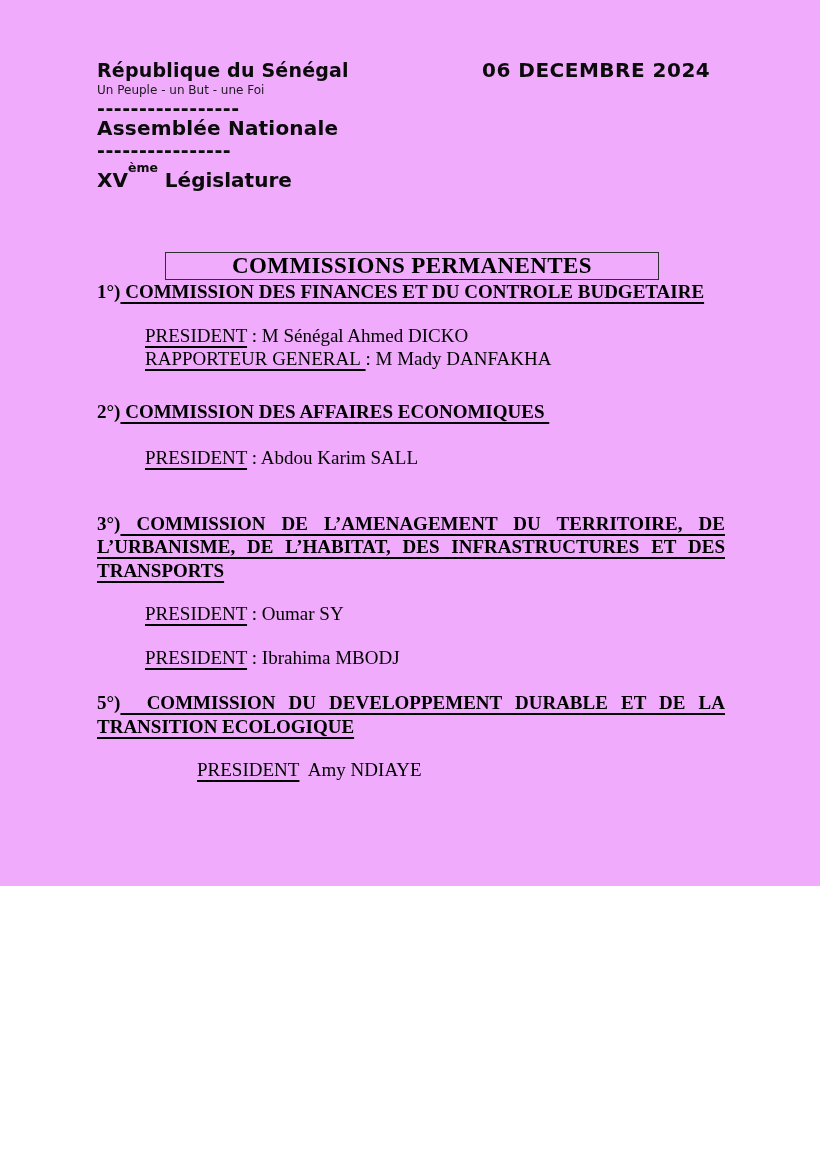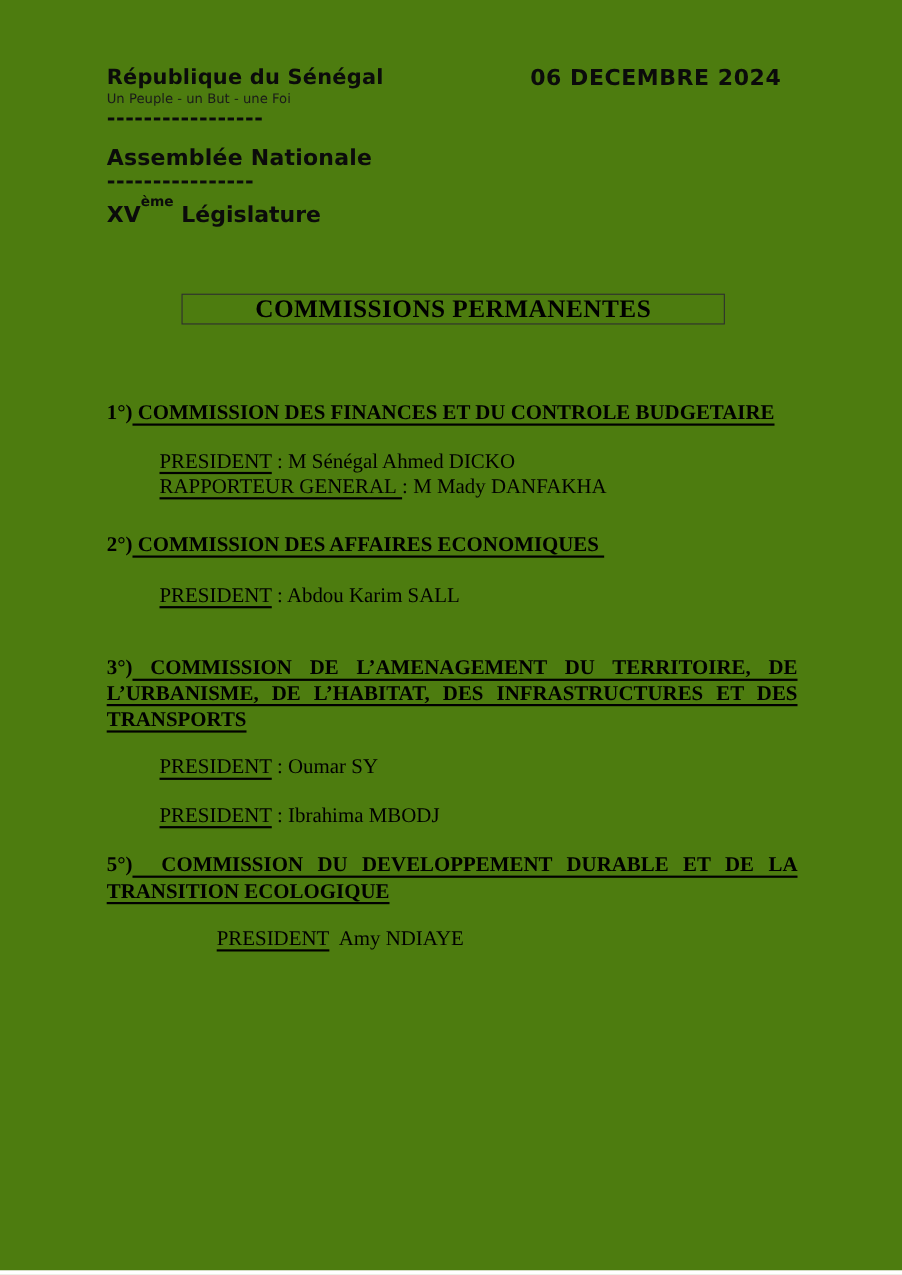--- a/index.html
+++ b/index.html
@@ -1,47 +1,47 @@
 <!DOCTYPE html>
 <html><head>
 <meta charset="utf-8">
 <style>
   * { margin:0; padding:0; box-sizing:border-box; }
   html,body { background:#ffffff; }
   .page {
-    position:relative; width:820px; height:1155px; background:#4d7c0f;
+    position:relative; width:820px; height:886px; background:#f0abfc;
     overflow:hidden; color:#0b0b0b;
     font-family:"Liberation Serif", serif;
   }
   .content { padding:58px 95px 0 97px; }
 
   
   .hdr { font-family:"DejaVu Sans", sans-serif; font-weight:bold; position:relative; }
   .hline1 { position:relative; height:24px; }
   .country { font-size:19px; line-height:24px; letter-spacing:0.2px; }
   .date { position:absolute; left:385px; top:0; font-size:20px; line-height:24px; letter-spacing:0.5px; }
   .motto { font-family:"DejaVu Sans", sans-serif; font-weight:normal; font-size:12px; line-height:15px; margin-top:1px; color:#1a1a1a; }
   .dashline { font-family:"DejaVu Sans", sans-serif; font-weight:bold; font-size:19px; line-height:14px; margin-top:3px; letter-spacing:0.5px; }
-  .institution { font-size:20px; line-height:24px; margin-top:16px; letter-spacing:0.2px; }
+  .institution { font-size:20px; line-height:24px; margin-top:1px; letter-spacing:0.2px; }
   .legis { font-size:20px; line-height:24px; margin-top:6px; }
   .legis sup { font-size:12.5px; position:relative; top:-7px; }
 
   
   .title-box {
     margin-top:60px; margin-left:68px; width:494px; height:28px;
     border:1.5px solid #2f2f2f; text-align:center;
   }
   .title-box .title {
     font-family:"Liberation Serif", serif; font-weight:bold;
     font-size:23px; line-height:25px; letter-spacing:0.4px; color:#000;
   }
 
   
   .section { margin-top:0; }
-  .sec-1 { margin-top:69px; }
+  .sec-1 { }
   .sec-2 { margin-top:30px; }
   .sec-3 { margin-top:43px; }
   .sec-4 { margin-top:21px; }
   .sec-5 { margin-top:22px; }
   .sec-6 { margin-top:21px; }
 
   .heading {
     font-weight:bold; font-size:19px; line-height:23.5px; color:#000;
     text-align:left;
   }

